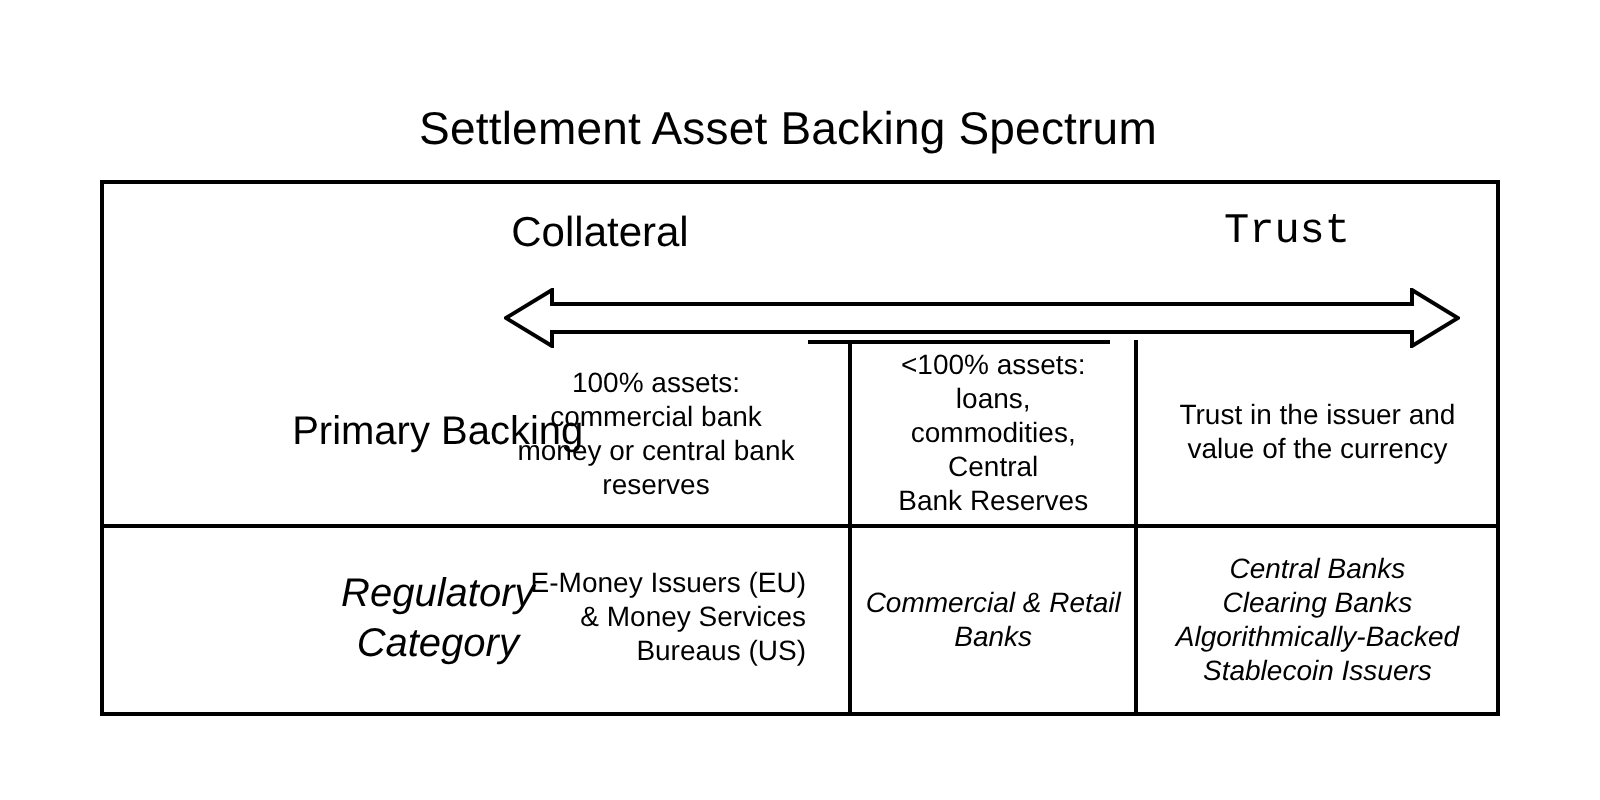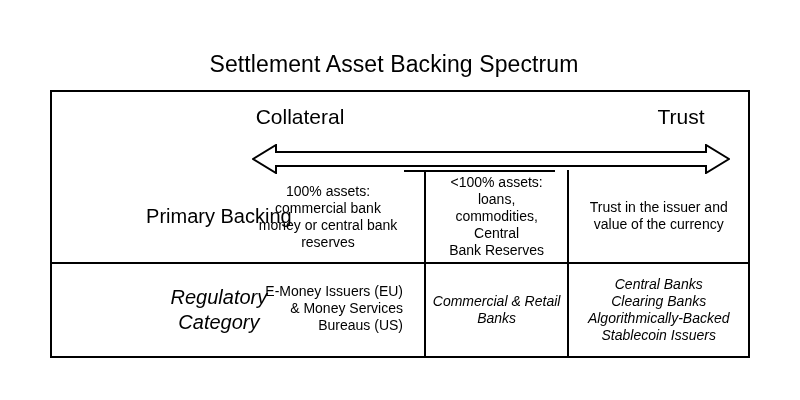--- a/index.html
+++ b/index.html
@@ -51,21 +51,21 @@
   }
   #label-collateral,
   #label-trust {
     position: absolute;
     top: 12px;
     font-size: 21px;
     line-height: 25px;
     white-space: nowrap;
   }
   #label-collateral { left: 198px; width: 100px; text-align: center; }
-  #label-trust      { left: 579px; width: 100px; text-align: center; }
+  #label-trust      { left: 560px; width: 100px; text-align: left; font-family: Liberation Mono, monospace; }
 
   
   #spectrum-arrow {
     position: absolute;
     left: 200px;
     top: 52px;
     width: 478px;
     height: 30px;
   }
   #spectrum-arrow svg { display: block; }

